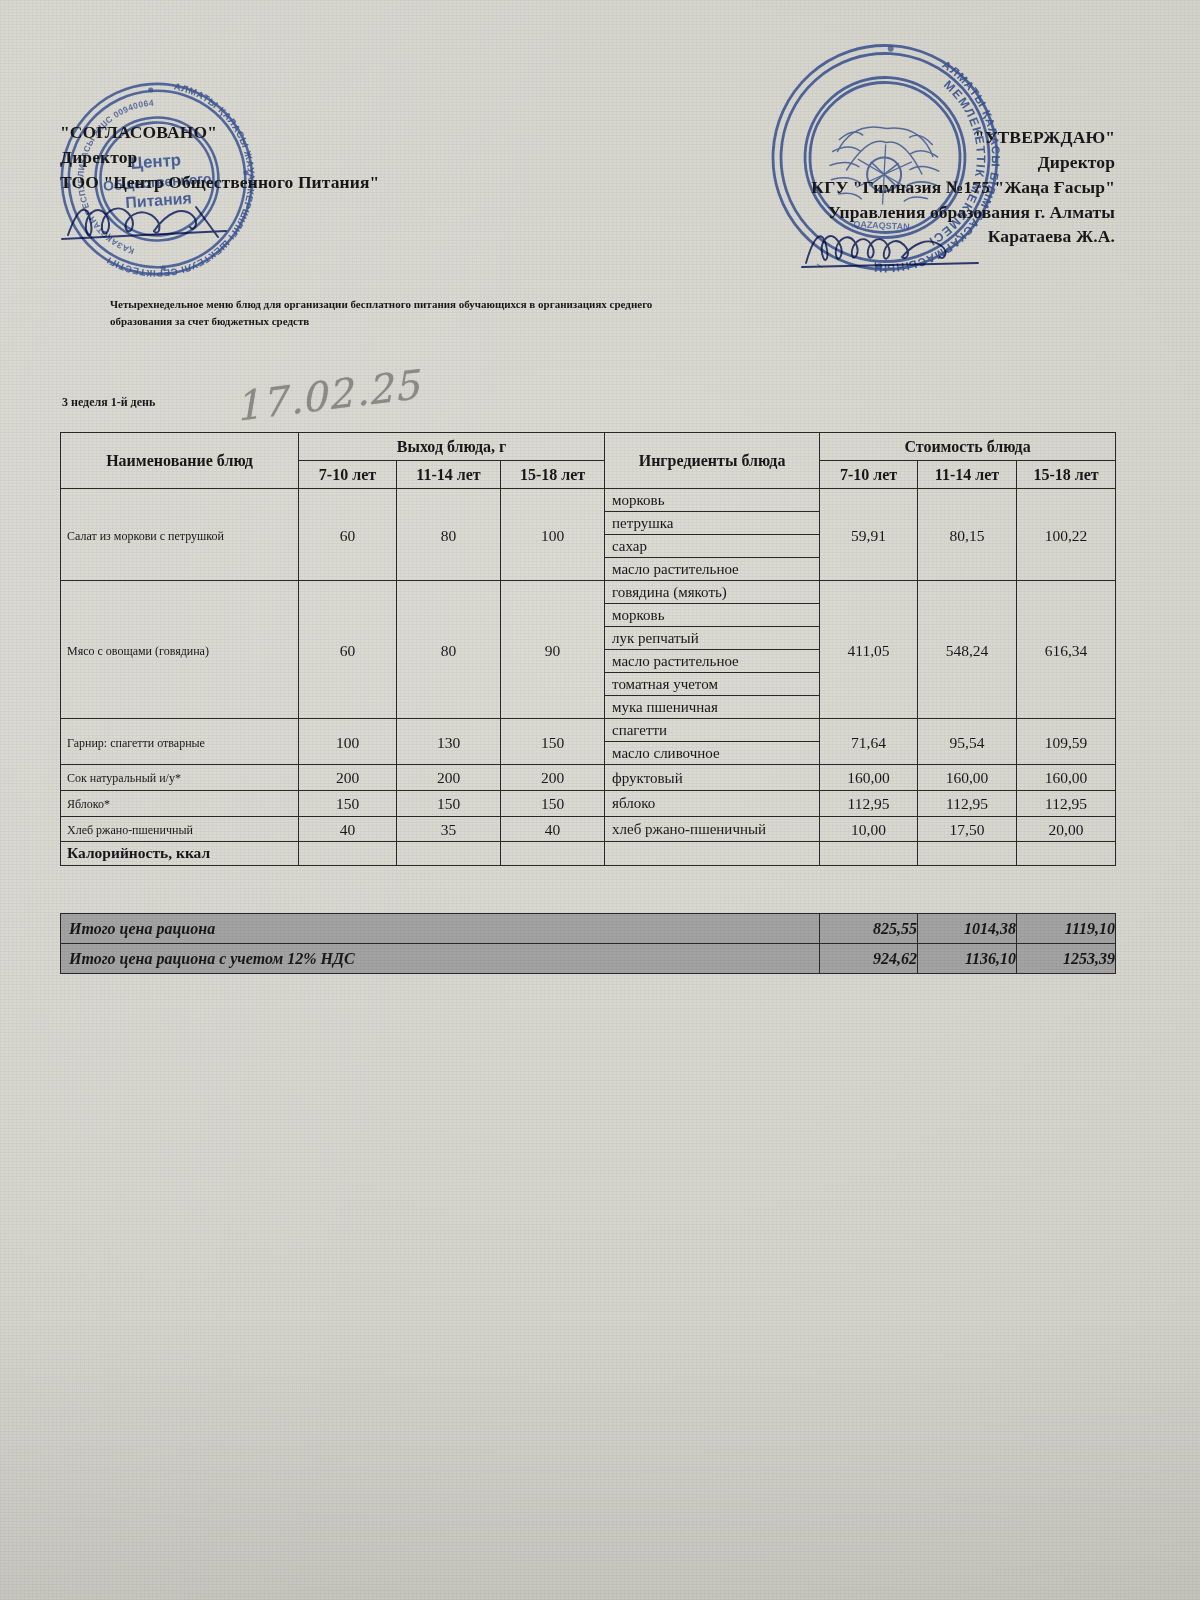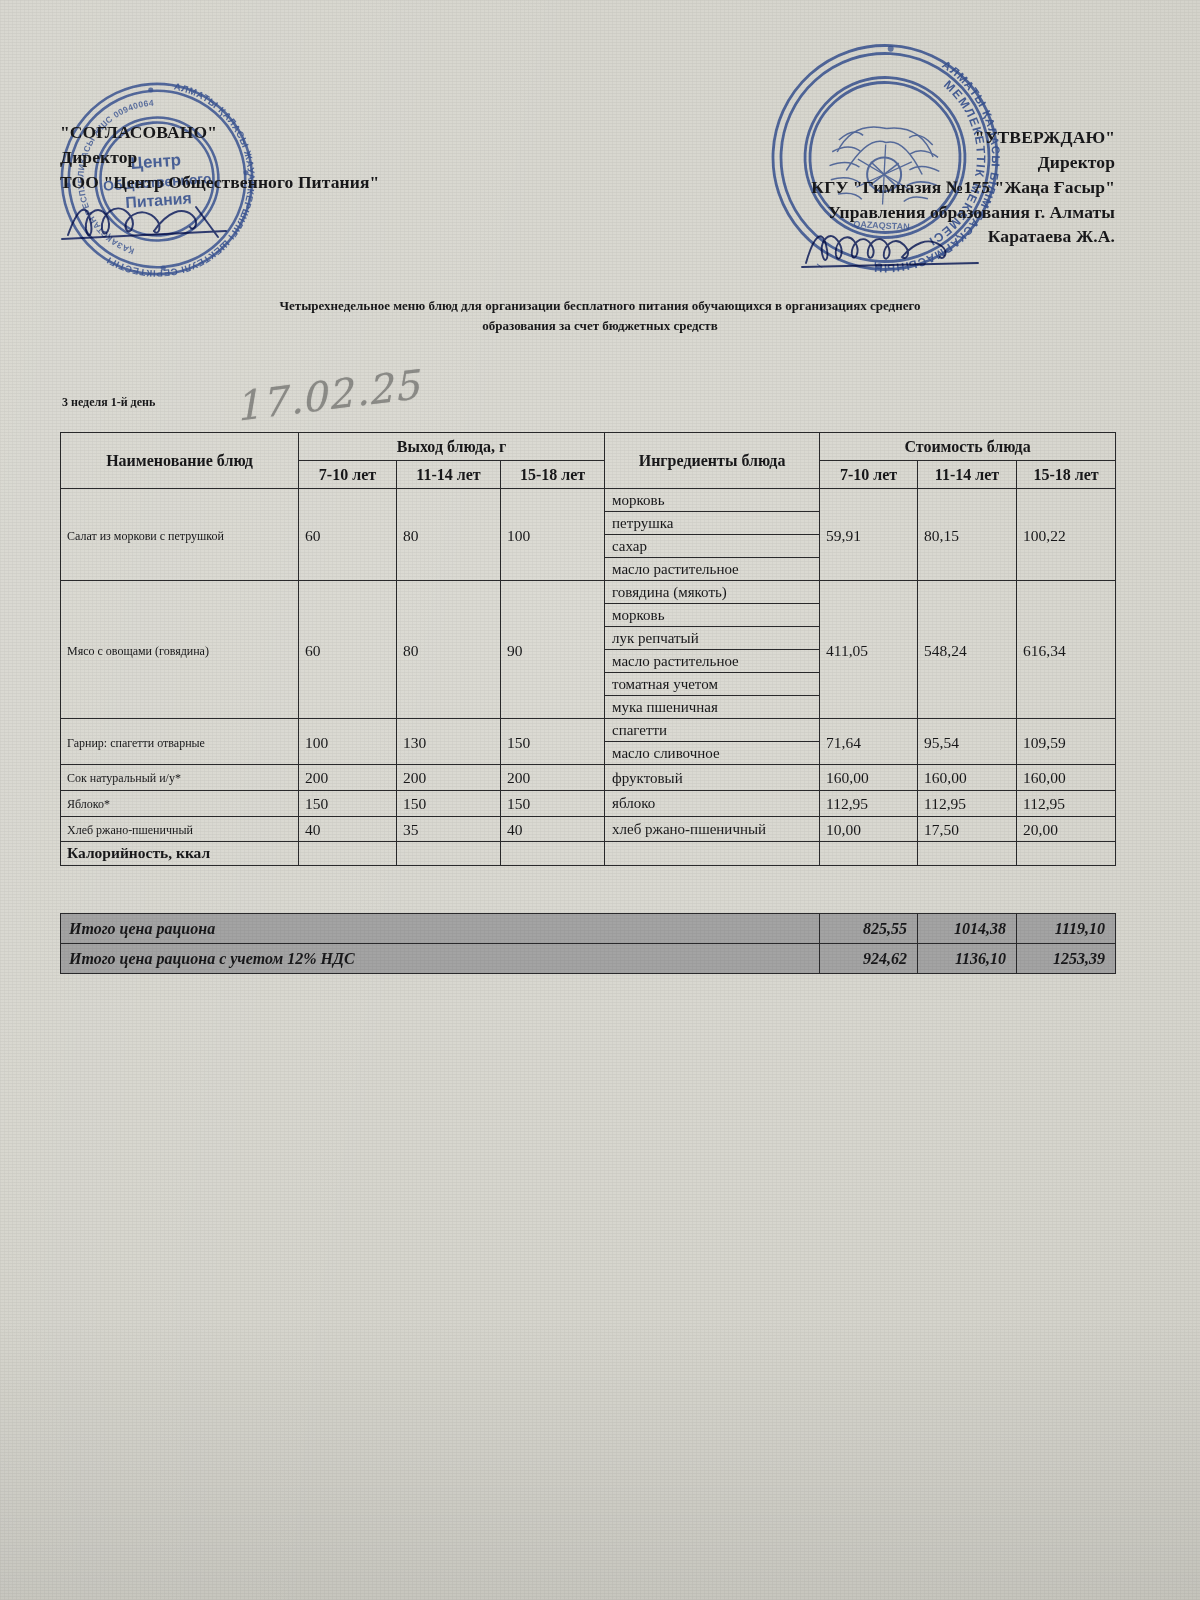--- a/index.html
+++ b/index.html
@@ -74,23 +74,23 @@
   }
   #sig-left  { left: 58px;  top: 185px; width: 200px; height: 70px; }
   #sig-right { left: 800px; top: 215px; width: 210px; height: 62px; }
 
   
   #title-block {
     position: absolute;
     left: 110px;
     top: 296px;
     width: 980px;
-    text-align: center;
+    text-align: left;
     font-weight: bold;
-    font-size: 13px;
+    font-size: 11px;
     line-height: 1.5;
   }
   #title-line3 { margin-top: 8px; }
 
   
   #day-label {
     position: absolute;
     left: 62px;
     top: 395px;
     font-weight: bold;
@@ -128,40 +128,40 @@
     padding: 2px 6px;
     vertical-align: middle;
     line-height: 1.2;
   }
   #main-table th {
     text-align: center;
     font-weight: bold;
     font-size: 16px;
     padding: 4px 4px;
   }
-  .c { }
+  .c { text-align: center; }
   .l { text-align: left; }
   .dish-name { font-size: 12px; }
   .ingr { font-size: 15px; padding-left: 7px !important; }
   .num  { font-size: 15.5px; }
   .bold { font-weight: bold; }
 
   
   .vtop { vertical-align: top; padding-top: 4px !important; }
 
   
   #totals-table td {
     background: #a3a3a3;
     font-style: italic;
     font-weight: bold;
     font-size: 16px;
     padding: 5px 8px;
   }
   #totals-table td.tot-label { text-align: left; }
-  #totals-table td.tot-num  { text-align: right; padding-right: 10px; }
+  #totals-table td.tot-num  { text-align: right; padding-right: 0; }
 
   
   #grain {
     position: absolute;
     inset: 0;
     pointer-events: none;
     opacity: .055;
     background-image:
       repeating-linear-gradient(0deg, rgba(0,0,0,.6) 0 1px, rgba(0,0,0,0) 1px 3px),
       repeating-linear-gradient(90deg, rgba(0,0,0,.5) 0 1px, rgba(0,0,0,0) 1px 4px);

